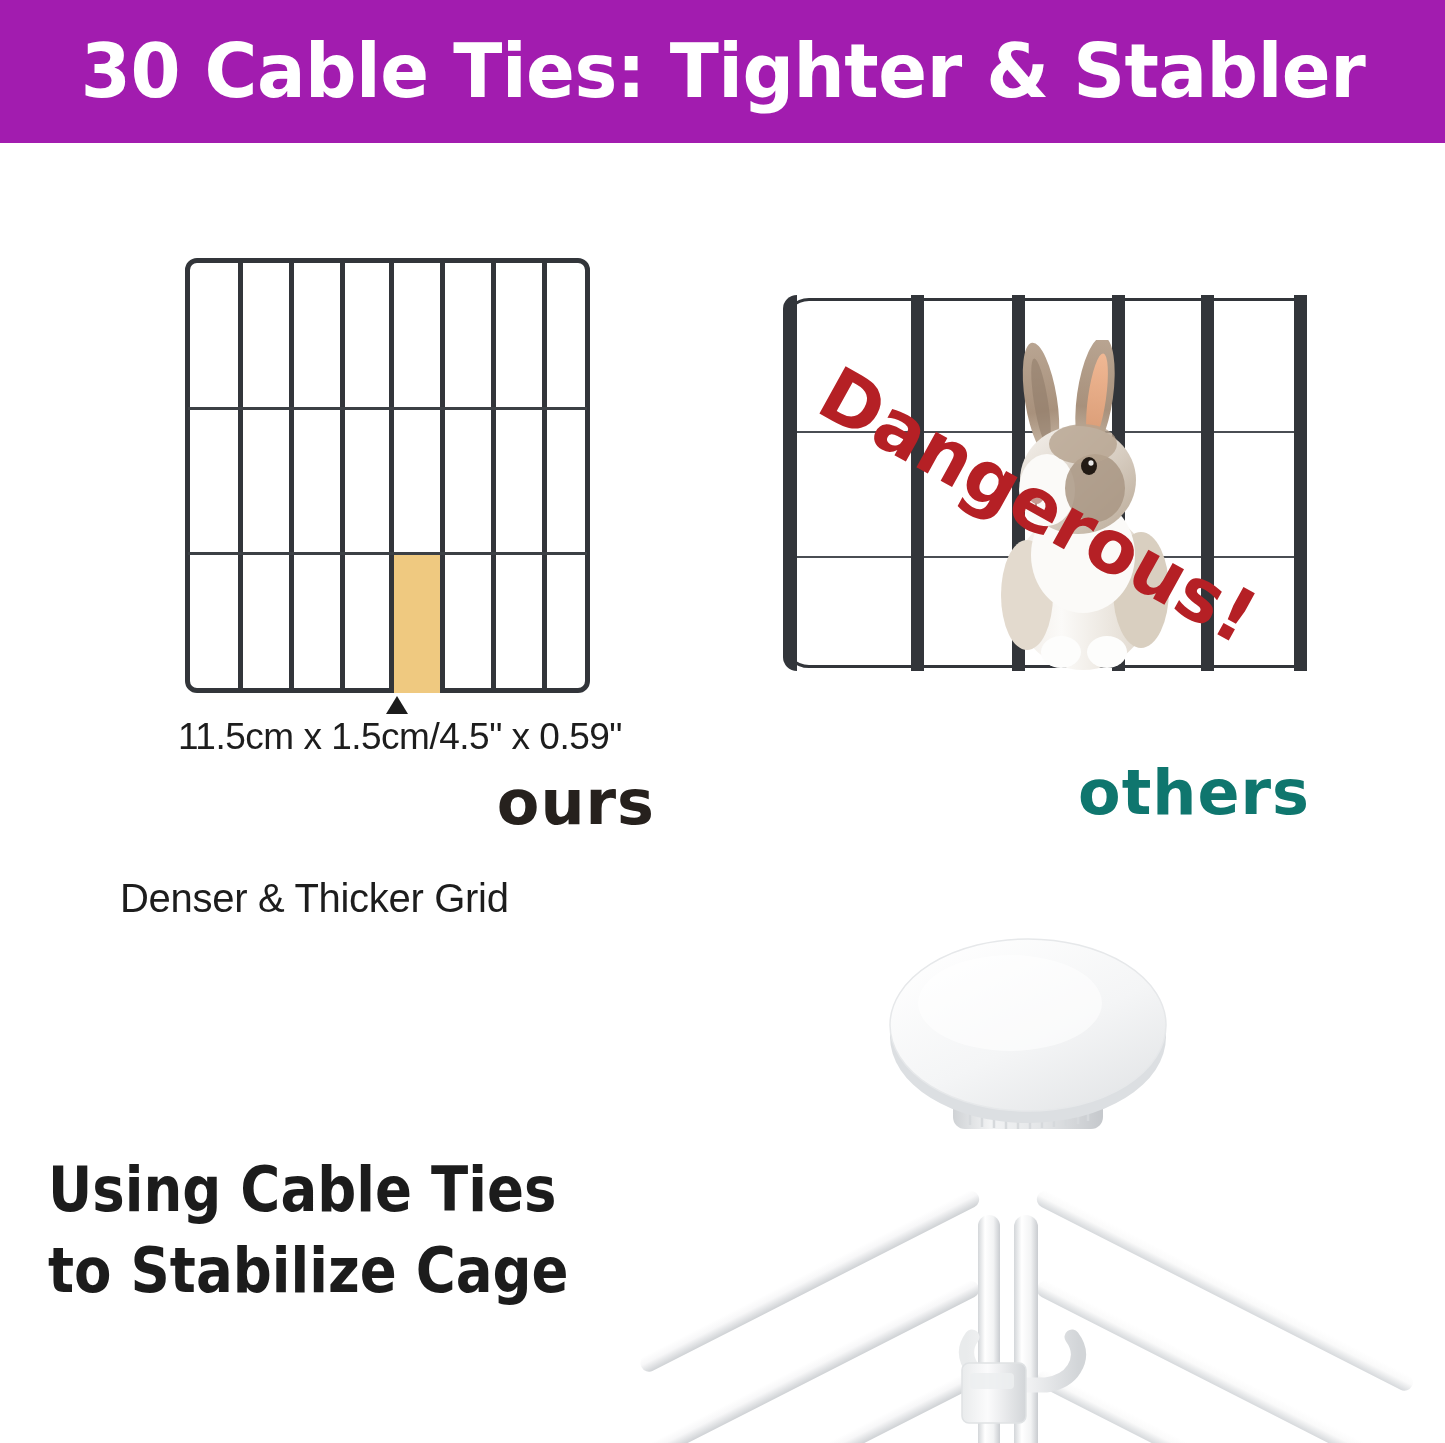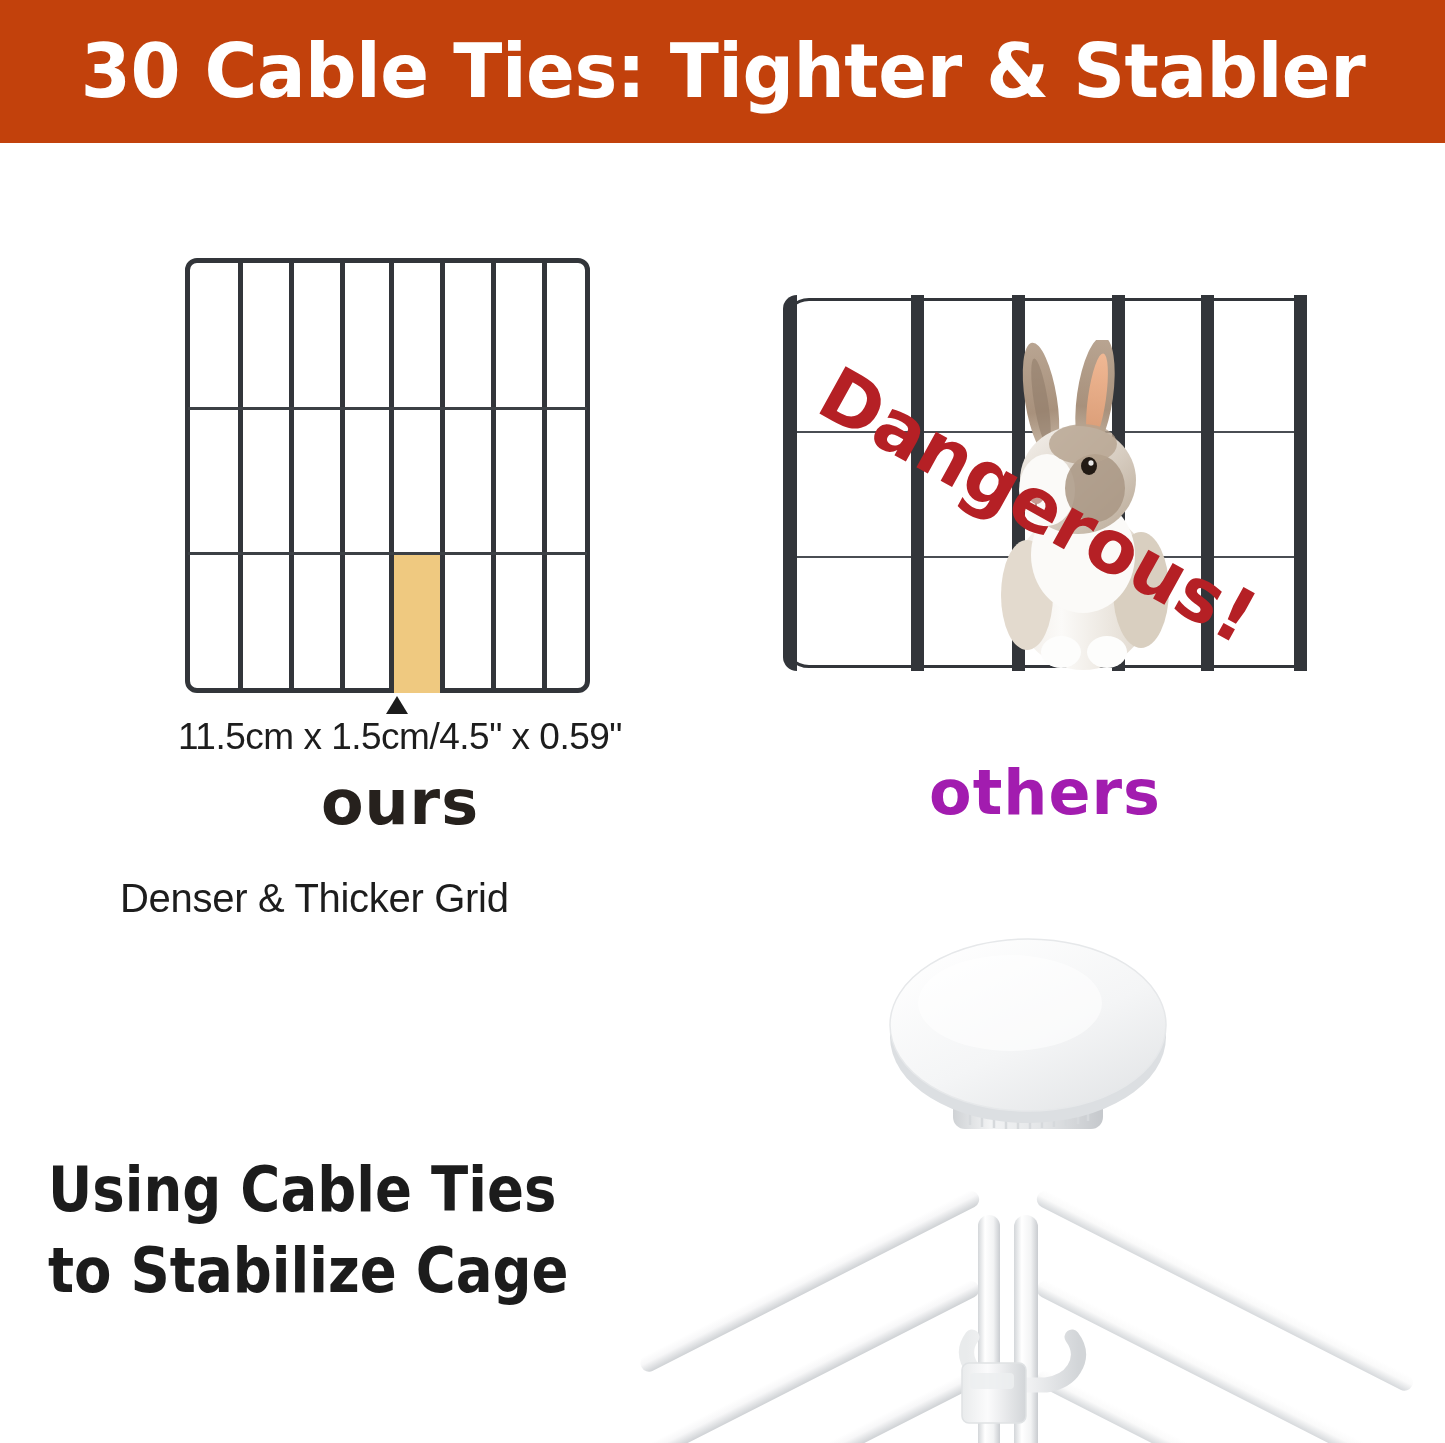--- a/index.html
+++ b/index.html
@@ -5,21 +5,21 @@
   html,body{margin:0;padding:0;background:#fff;}
   body{
     width:1445px;height:1443px;position:relative;overflow:hidden;
     font-family:"Liberation Sans", sans-serif;
     background:#ffffff;
   }
 
   
   .banner{
     position:absolute;left:0;top:0;width:1445px;height:143px;
-    background:#c2410c;
+    background:#a21caf;
     display:flex;align-items:center;justify-content:center;
   }
   .banner-title{
     color:#ffffff;
     font-family:"DejaVu Sans", sans-serif;
     font-weight:bold;
     font-size:75px;
     letter-spacing:-0.5px;
     transform:scaleX(0.96);
     white-space:nowrap;
@@ -51,21 +51,21 @@
 
   .ours-dims{
     position:absolute;left:145px;top:716px;width:510px;
     text-align:center;
     font-size:37px;color:#1d1d1d;
     font-family:"Liberation Sans", sans-serif;
     letter-spacing:-0.5px;white-space:nowrap;
   }
   .ours-label{
     position:absolute;left:145px;top:772px;width:510px;
-    text-align:center;
+    text-align:right;
     font-family:"DejaVu Sans", sans-serif;
     font-weight:bold;font-size:62px;color:#26211d;
     letter-spacing:1px;line-height:1;
   }
   .ours-caption{
     position:absolute;left:120px;top:876px;width:560px;
     text-align:left;
     font-size:40px;color:#1d1d1d;
     letter-spacing:-0.3px;line-height:1.1;
   }
@@ -92,23 +92,23 @@
   .danger-text{
     position:absolute;left:64px;top:52px;
     font-family:"DejaVu Sans", sans-serif;
     font-weight:bold;font-size:74px;color:#b52025;
     transform:rotate(29deg);transform-origin:left top;
     white-space:nowrap;z-index:3;
     letter-spacing:0px;
   }
   .others-label{
     position:absolute;left:780px;top:762px;width:530px;
-    text-align:center;
-    font-family:"DejaVu Sans", sans-serif;
-    font-weight:bold;font-size:62px;color:#a21caf;
+    text-align:right;
+    font-family:"DejaVu Sans", sans-serif;
+    font-weight:bold;font-size:62px;color:#0f766e;
     letter-spacing:1px;line-height:1;
   }
 
   
   .bottom-head{
     position:absolute;left:48px;top:1150px;width:620px;
     font-family:"DejaVu Sans", sans-serif;
     font-weight:bold;
     font-size:62px;line-height:1.30;
     color:#1c1c1c;

